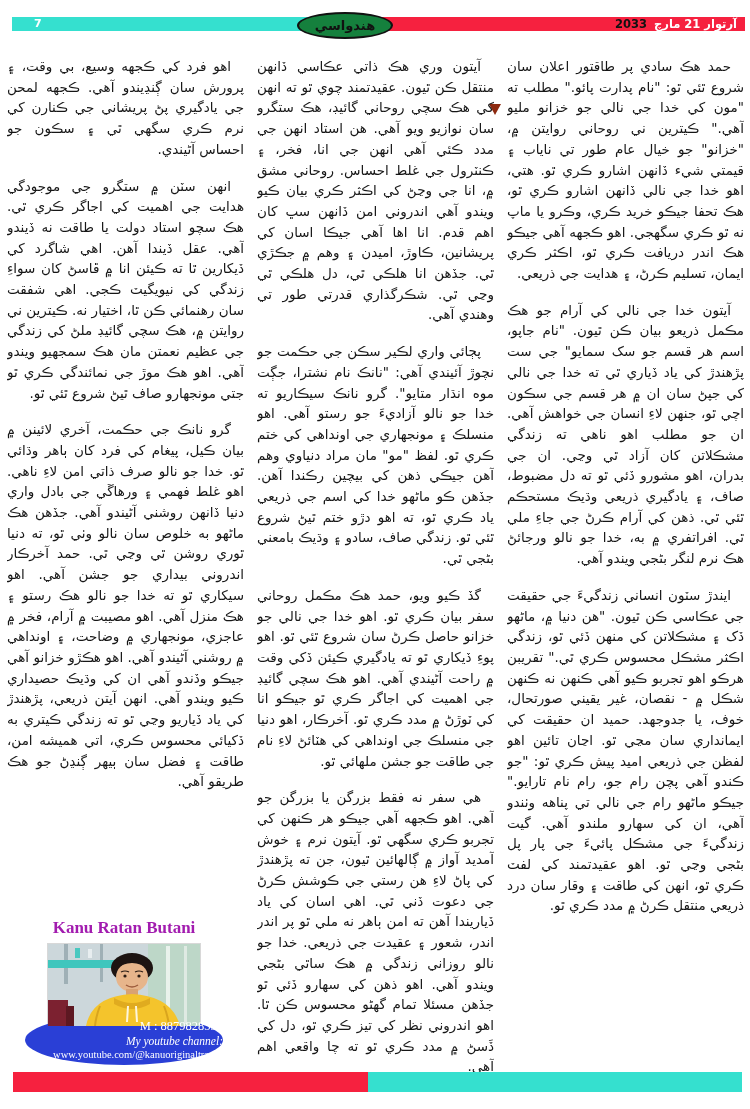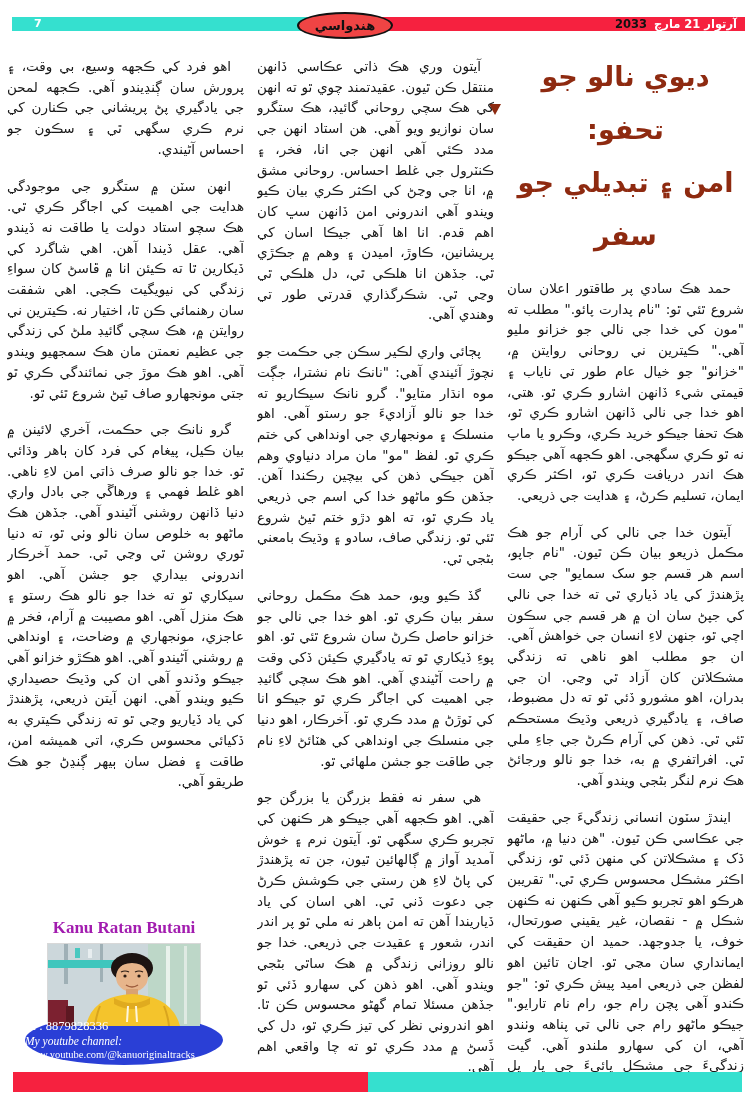--- a/index.html
+++ b/index.html
@@ -17,21 +17,21 @@
   .top-teal{left:12px;width:333px;}
   .top-red{left:345px;width:400px;}
   .bot-red{left:13px;width:355px;}
   .bot-teal{left:368px;width:374px;}
   .page-number{
     position:absolute;left:22px;top:0;color:#ffffff;font-weight:bold;
     font-size:11px;line-height:14px;
   }
   .masthead{
     position:absolute;left:297px;top:-5px;width:92px;height:23px;
-    background:#ef4444;border:2px solid #111;border-radius:50%;
+    background:#15803d;border:2px solid #111;border-radius:50%;
     display:flex;align-items:center;justify-content:center;
     font-size:13px;font-weight:bold;color:#111;direction:rtl;
   }
   .issue-date{
     position:absolute;right:8px;top:0;height:14px;display:flex;align-items:center;
     gap:7px;direction:rtl;font-weight:bold;font-size:11.5px;line-height:14px;
   }
   .issue-date .d{color:#ffffff;}
   .issue-date .y{color:#111111;}
   
@@ -58,21 +58,21 @@
   .author{
     position:absolute;left:18px;top:918px;width:212px;text-align:center;z-index:5;
   }
   .author-name{
     font-family:"Liberation Serif", serif;font-weight:bold;font-size:17px;
     color:#a21caf;margin-bottom:5px;
   }
   .photo{display:block;margin:0 auto;border:1px solid #d8d8d8;}
   .contact-oval{
     width:198px;height:50px;margin:-12px auto 0;background:#2a3fd6;
-    border-radius:50%;display:flex;flex-direction:column;align-items:flex-start;
+    border-radius:50%;display:flex;flex-direction:column;align-items:flex-end;
     justify-content:center;color:#ffffff;font-family:"Liberation Serif", serif;
   }
   .contact-oval .phone{font-size:12.5px;line-height:15px;}
   .contact-oval .chan{font-size:11.5px;line-height:14px;font-style:italic;}
   .contact-oval .url{font-size:10.5px;line-height:13px;}
 </style>
 </head>
 <body>
 
 <div class="band band-top">
@@ -86,24 +86,20 @@
     </span>
   </div>
   <div class="masthead">هندواسي</div>
 </div>
 
 <div class="deco-mark"></div>
 
 <div class="cols">
 
   <section class="col">
-    <h1 class="headline">
-      <span class="t1">ديوي نالو جو تحفو:</span>
-      <span class="t2">امن ۽ تبديلي جو سفر</span>
-    </h1>
     <p>حمد هڪ سادي پر طاقتور اعلان سان شروع ٿئي ٿو: "نام پدارت پائو." مطلب ته "مون کي خدا جي نالي جو خزانو مليو آهي." ڪيترين ني روحاني روايتن ۾، "خزانو" جو خيال عام طور تي ناياب ۽ قيمتي شيء ڏانهن اشارو ڪري ٿو. هتي، اهو خدا جي نالي ڏانهن اشارو ڪري ٿو، هڪ تحفا جيڪو خريد ڪري، وڪرو يا ماپ نه ٿو ڪري سگهجي. اهو ڪجهه آهي جيڪو هڪ اندر دريافت ڪري ٿو، اڪثر ڪري ايمان، تسليم ڪرڻ، ۽ هدايت جي ذريعي.</p>
     <p>آيتون خدا جي نالي کي آرام جو هڪ مڪمل ذريعو بيان ڪن ٿيون. "نام جاپو، اسم هر قسم جو سک سمايو" جي ست پڙهندڙ کي ياد ڏياري ٿي ته خدا جي نالي کي جپڻ سان ان ۾ هر قسم جي سڪون اچي ٿو، جنهن لاءِ انسان جي خواهش آهي. ان جو مطلب اهو ناهي ته زندگي مشڪلاتن کان آزاد ٿي وڃي. ان جي بدران، اهو مشورو ڏئي ٿو ته دل مضبوط، صاف، ۽ يادگيري ذريعي وڌيڪ مستحڪم ٿئي ٿي. ذهن کي آرام ڪرڻ جي جاءِ ملي ٿي. افراتفري ۾ به، خدا جو نالو ورجائڻ هڪ نرم لنگر بڻجي ويندو آهي.</p>
     <p>ايندڙ سٽون انساني زندگيءَ جي حقيقت جي عڪاسي ڪن ٿيون. "هن دنيا ۾، ماڻهو ڏک ۽ مشڪلاتن کي منهن ڏئي ٿو، زندگي اڪثر مشڪل محسوس ڪري ٿي." تقريبن هرڪو اهو تجربو ڪيو آهي ڪنهن نه ڪنهن شڪل ۾ - نقصان، غير يقيني صورتحال، خوف، يا جدوجهد. حميد ان حقيقت کي ايمانداري سان مڃي ٿو. اڃان تائين اهو لفظن جي ذريعي اميد پيش ڪري ٿو: "جو ڪندو آهي پچن رام جو، رام نام تارايو." جيڪو ماڻهو رام جي نالي تي پناهه وٺندو آهي، ان کي سهارو ملندو آهي. گيت زندگيءَ جي مشڪل پائيءَ جي پار پل بڻجي وڃي ٿو. اهو عقيدتمند کي لفٽ ڪري ٿو، انهن کي طاقت ۽ وقار سان درد ذريعي منتقل ڪرڻ ۾ مدد ڪري ٿو.</p>
   </section>
 
   <section class="col">
     <p>آيتون وري هڪ ذاتي عڪاسي ڏانهن منتقل ڪن ٿيون. عقيدتمند چوي ٿو ته انهن کي هڪ سچي روحاني گائيڊ، هڪ ستگرو سان نوازيو ويو آهي. هن استاد انهن جي مدد ڪئي آهي انهن جي انا، فخر، ۽ ڪنٽرول جي غلط احساس. روحاني مشق ۾، انا جي وڃڻ کي اڪثر ڪري بيان ڪيو ويندو آهي اندروني امن ڏانهن سڀ کان اهم قدم. انا اها آهي جيڪا اسان کي پريشانين، ڪاوڙ، اميدن ۽ وهم ۾ جڪڙي ٿي. جڏهن انا هلڪي ٿي، دل هلڪي ٿي وڃي ٿي. شڪرگذاري قدرتي طور تي وهندي آهي.</p>
     <p>پڄائي واري لڪير سڪن جي حڪمت جو نچوڙ آئيندي آهي: "نانڪ نام نشترا، جڳت موه انڌار متايو". گرو نانڪ سيڪاريو ته خدا جو نالو آزاديءَ جو رستو آهي. اهو منسلڪ ۽ مونجهاري جي اونداهي کي ختم ڪري ٿو. لفظ "مو" مان مراد دنياوي وهم آهن جيڪي ذهن کي بيچين رڪندا آهن. جڏهن ڪو ماڻهو خدا کي اسم جي ذريعي ياد ڪري ٿو، ته اهو دڙو ختم ٿيڻ شروع ٿئي ٿو. زندگي صاف، سادو ۽ وڌيڪ بامعني بڻجي ٿي.</p>
     <p>گڏ ڪيو ويو، حمد هڪ مڪمل روحاني سفر بيان ڪري ٿو. اهو خدا جي نالي جو خزانو حاصل ڪرڻ سان شروع ٿئي ٿو. اهو پوءِ ڏيکاري ٿو ته يادگيري ڪيئن ڏکي وقت ۾ راحت آڻيندي آهي. اهو هڪ سچي گائيڊ جي اهميت کي اجاگر ڪري ٿو جيڪو انا کي ٽوڙڻ ۾ مدد ڪري ٿو. آخرڪار، اهو دنيا جي منسلڪ جي اونداهي کي هٽائڻ لاءِ نام جي طاقت جو جشن ملهائي ٿو.</p>
     <p>هي سفر نه فقط بزرگن يا بزرگن جو آهي. اهو ڪجهه آهي جيڪو هر ڪنهن کي تجربو ڪري سگهي ٿو. آيتون نرم ۽ خوش آمديد آواز ۾ ڳالهائين ٿيون، جن ته پڙهندڙ کي پاڻ لاءِ هن رستي جي ڪوشش ڪرڻ جي دعوت ڏني ٿي. اهي اسان کي ياد ڏياريندا آهن ته امن ٻاهر نه ملي ٿو پر اندر اندر، شعور ۽ عقيدت جي ذريعي. خدا جو نالو روزاني زندگي ۾ هڪ ساٿي بڻجي ويندو آهي. اهو ذهن کي سهارو ڏئي ٿو جڏهن مسئلا تمام گهڻو محسوس ڪن ٿا. اهو اندروني نظر کي تيز ڪري ٿو، دل کي ڏَسڻ ۾ مدد ڪري ٿو ته چا واقعي اهم آهي.</p>

